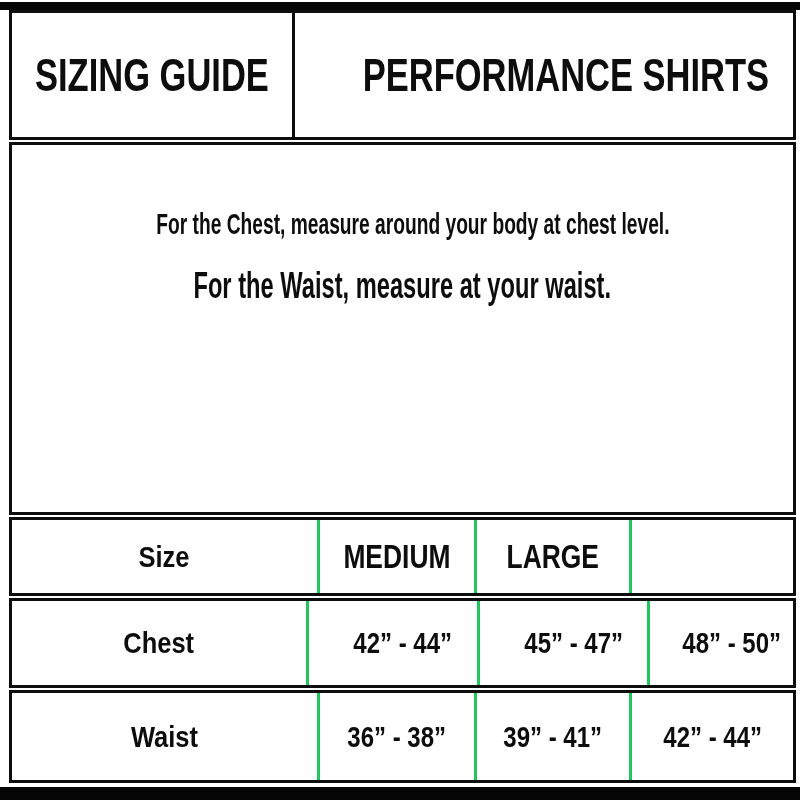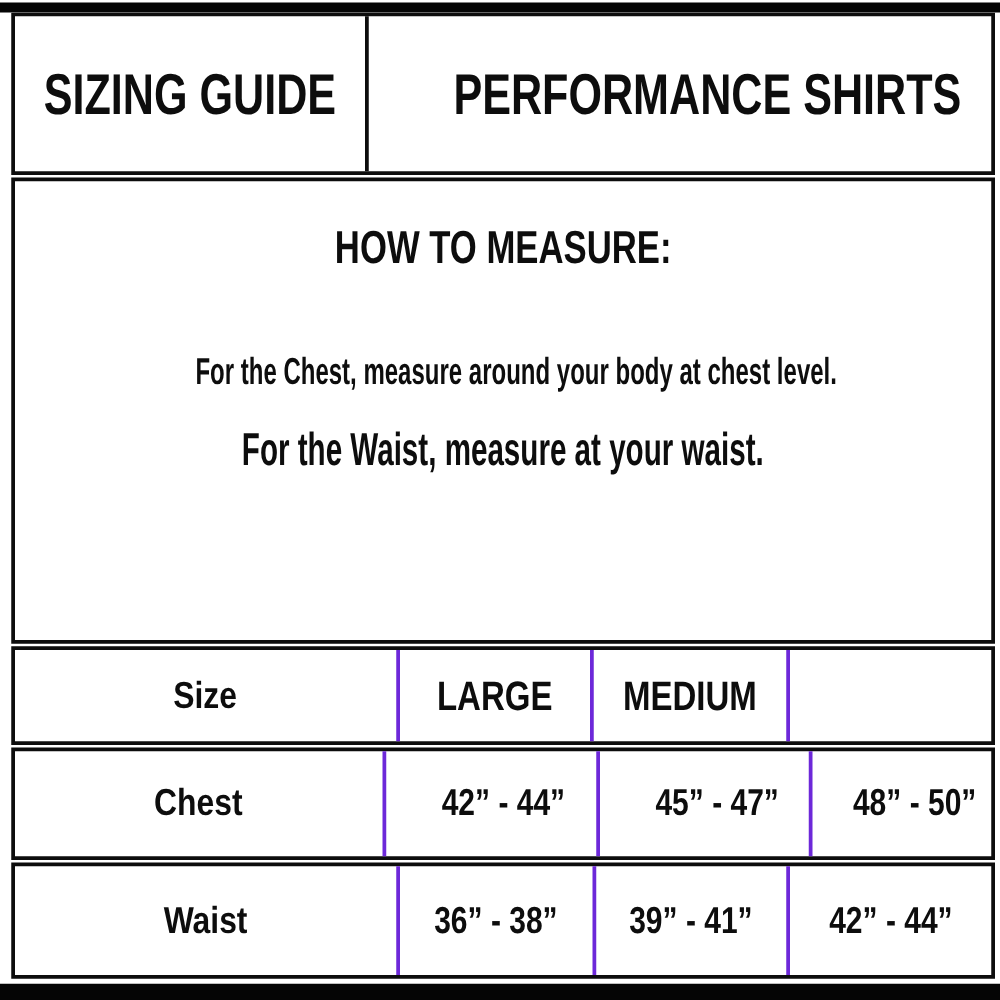--- a/index.html
+++ b/index.html
@@ -23,21 +23,21 @@
   .measure-box { height:373px; margin-bottom:2px; text-align:center; }
   .measure-title { margin-top:31px; line-height:43px; font-size:37px; }
   .measure-line1 { margin-top:62px; line-height:34px; font-size:30px; }
   .measure-line2 { margin-top:28px; line-height:34px; font-size:37px; }
 
   
   .trow { display:flex; margin-bottom:2px; }
   .trow.head  { height:79px; }
   .trow.chest { height:90px;gap:20px; }
   .trow.waist { height:93px; }
-  .cell { display:flex; align-items:center; justify-content:center; border-right:3px solid #6d28d9; height:100%; }
+  .cell { display:flex; align-items:center; justify-content:center; border-right:3px solid #22c55e; height:100%; }
   .cell.c0 { width:308px; }
   .cell.c1 { width:157px; }
   .cell.c2 { width:155px; }
   .cell.c3 { flex:1; border-right:none; }
 
   
   .sq   { display:inline-block; transform:scaleX(0.75); transform-origin:center; white-space:nowrap; }
   .sq80 { display:inline-block; transform:scaleX(0.80); transform-origin:center; white-space:nowrap; }
   .sq85 { display:inline-block; transform:scaleX(0.85); transform-origin:center; white-space:nowrap; }
   .sq64 { display:inline-block; transform:scaleX(0.64); transform-origin:center; white-space:nowrap; }
@@ -56,40 +56,37 @@
     <div class="header-row box">
       <div class="header-cell left">
         <span class="t-header sq">SIZING GUIDE</span>
       </div>
       <div class="header-cell right">
         <span class="t-header sq">PERFORMANCE SHIRTS</span>
       </div>
     </div>
 
     <div class="measure-box box">
-      <div class="measure-title">
-        <span class="sq">HOW TO MEASURE:</span>
-      </div>
       <div class="measure-line1">
         <span class="sq64">For the Chest, measure around your body at chest level.</span>
       </div>
       <div class="measure-line2">
         <span class="sq64">For the Waist, measure at your waist.</span>
       </div>
     </div>
 
     <div class="trow head box">
       <div class="cell c0">
         <span class="t-cell sq85">Size</span>
       </div>
+      <div class="cell c1">
+        <span class="t-colhead sq80">MEDIUM</span>
+      </div>
       <div class="cell c2">
         <span class="t-colhead sq80">LARGE</span>
-      </div>
-      <div class="cell c1">
-        <span class="t-colhead sq80">MEDIUM</span>
       </div>
     </div>
 
     <div class="trow chest box">
       <div class="cell c0">
         <span class="t-cell sq85">Chest</span>
       </div>
       <div class="cell c1">
         <span class="t-cell sq80">42” - 44”</span>
       </div>

